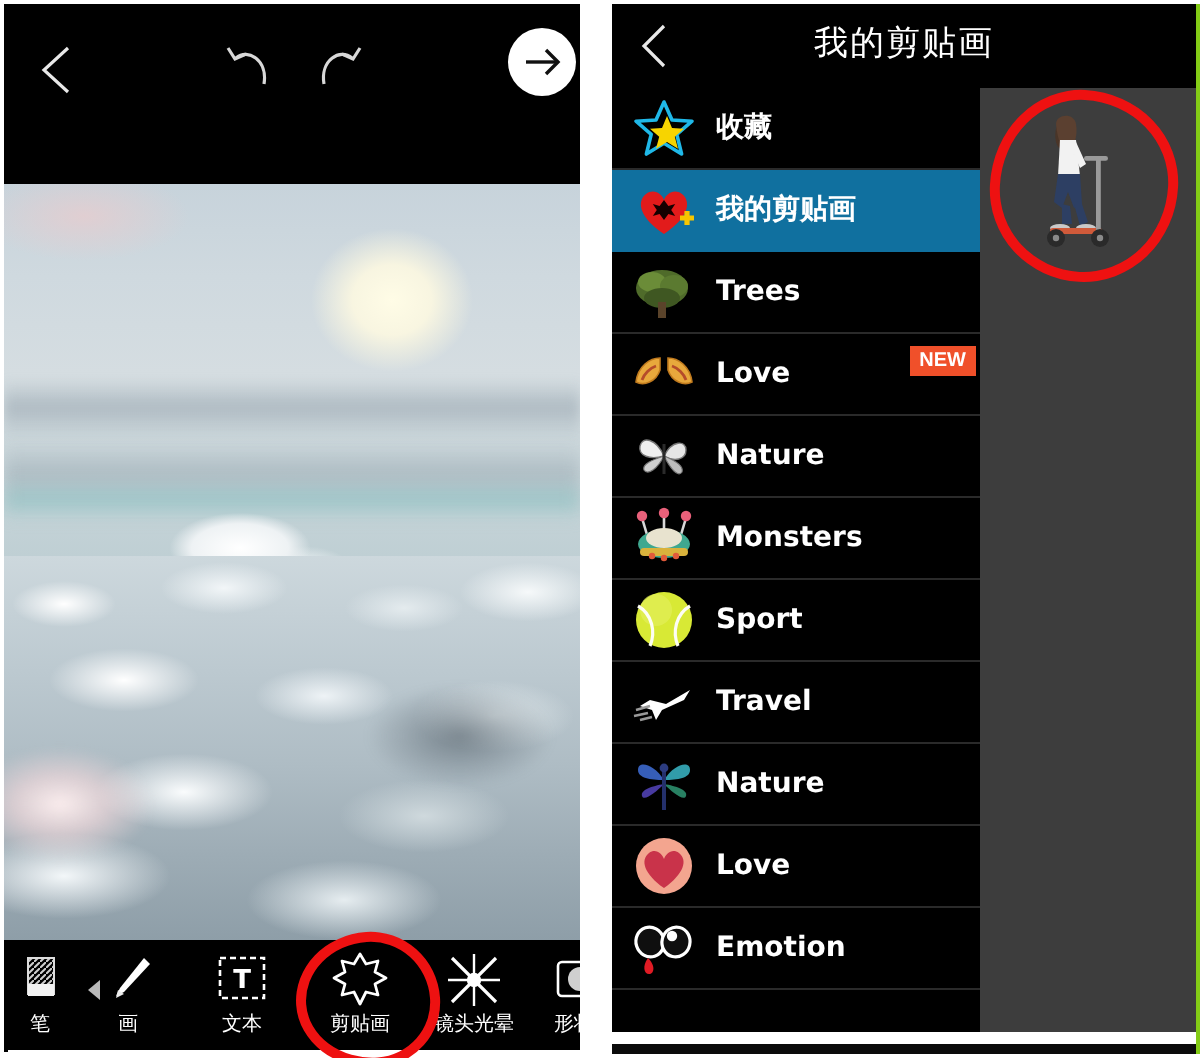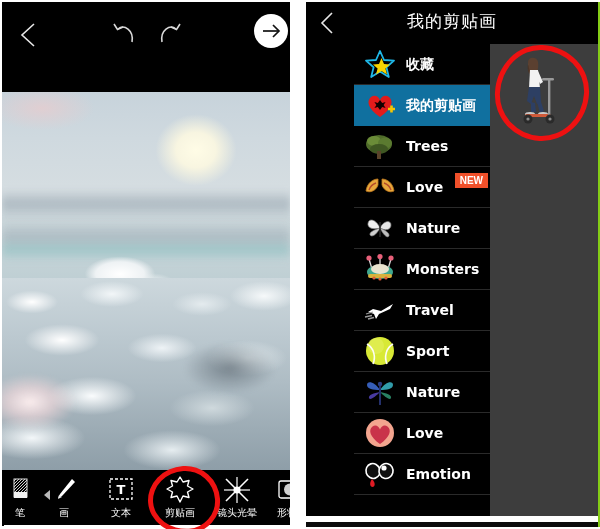--- a/index.html
+++ b/index.html
@@ -133,21 +133,20 @@
     letter-spacing:1px;
   }
 
   .cat-list{
     position:absolute;left:0;top:42px;width:184px;height:476px;background:#000;
     overflow:hidden;
   }
   .cat-row{
     position:relative;height:40px;border-bottom:1px solid #2a2a2a;
     cursor:pointer;
-    margin-left:48px;
   }
   .cat-row.sel{background:#10709f;border-bottom:1px solid #10709f;}
   .cat-ico{
     position:absolute;left:10px;top:4px;width:32px;height:32px;
   }
   .cat-lbl{
     position:absolute;left:52px;top:0;line-height:40px;
     color:#fff;font-size:14px;font-weight:bold;
     font-family:"DejaVu Sans","Liberation Sans",sans-serif;
   }
@@ -390,37 +389,37 @@
             <circle cx="16" cy="26" r="1.6" fill="#e05a3a"></circle>
             <circle cx="22" cy="25" r="1.6" fill="#e05a3a"></circle>
           </svg>
         </span>
         <span class="cat-lbl">Monsters</span>
       </div>
 
       <div class="cat-row">
         <span class="cat-ico">
           <svg width="32" height="32" viewBox="0 0 32 32">
-            <path d="M29 10 L17 17 L9 15 L4 18 L10 20 L12 25 L15 20 L26 15 Z" fill="#ffffff"></path>
-            <path d="M2 20 L9 18 M1 23 L8 21.5 M4 25 L10 23.5" stroke="#9a9a9a" stroke-width="1.3"></path>
-          </svg>
-        </span>
-        <span class="cat-lbl">Travel</span>
-      </div>
-
-      <div class="cat-row">
-        <span class="cat-ico">
-          <svg width="32" height="32" viewBox="0 0 32 32">
             <circle cx="16" cy="16" r="14" fill="#d8e935"></circle>
             <circle cx="12" cy="11" r="8" fill="#e4f05c" opacity="0.65"></circle>
             <path d="M3 9 C10 13 12 22 9 29" fill="none" stroke="#fdfdf4" stroke-width="1.6"></path>
             <path d="M29 9 C22 13 20 22 23 29" fill="none" stroke="#fdfdf4" stroke-width="1.6"></path>
           </svg>
         </span>
         <span class="cat-lbl">Sport</span>
+      </div>
+
+      <div class="cat-row">
+        <span class="cat-ico">
+          <svg width="32" height="32" viewBox="0 0 32 32">
+            <path d="M29 10 L17 17 L9 15 L4 18 L10 20 L12 25 L15 20 L26 15 Z" fill="#ffffff"></path>
+            <path d="M2 20 L9 18 M1 23 L8 21.5 M4 25 L10 23.5" stroke="#9a9a9a" stroke-width="1.3"></path>
+          </svg>
+        </span>
+        <span class="cat-lbl">Travel</span>
       </div>
 
       <div class="cat-row">
         <span class="cat-ico">
           <svg width="32" height="32" viewBox="0 0 32 32">
             <path d="M16 14 C11 6 3 4 3 9 C3 13 9 14 16 14 Z" fill="#3f6fd8" opacity="0.85"></path>
             <path d="M16 14 C21 6 29 4 29 9 C29 13 23 14 16 14 Z" fill="#39b7c8" opacity="0.85"></path>
             <path d="M16 16 C12 20 6 25 5 22 C4 19 10 17 16 16 Z" fill="#5a49c8" opacity="0.8"></path>
             <path d="M16 16 C20 20 26 25 27 22 C28 19 22 17 16 16 Z" fill="#32a07a" opacity="0.8"></path>
             <line x1="16" y1="8" x2="16" y2="29" stroke="#24306b" stroke-width="2"></line>

